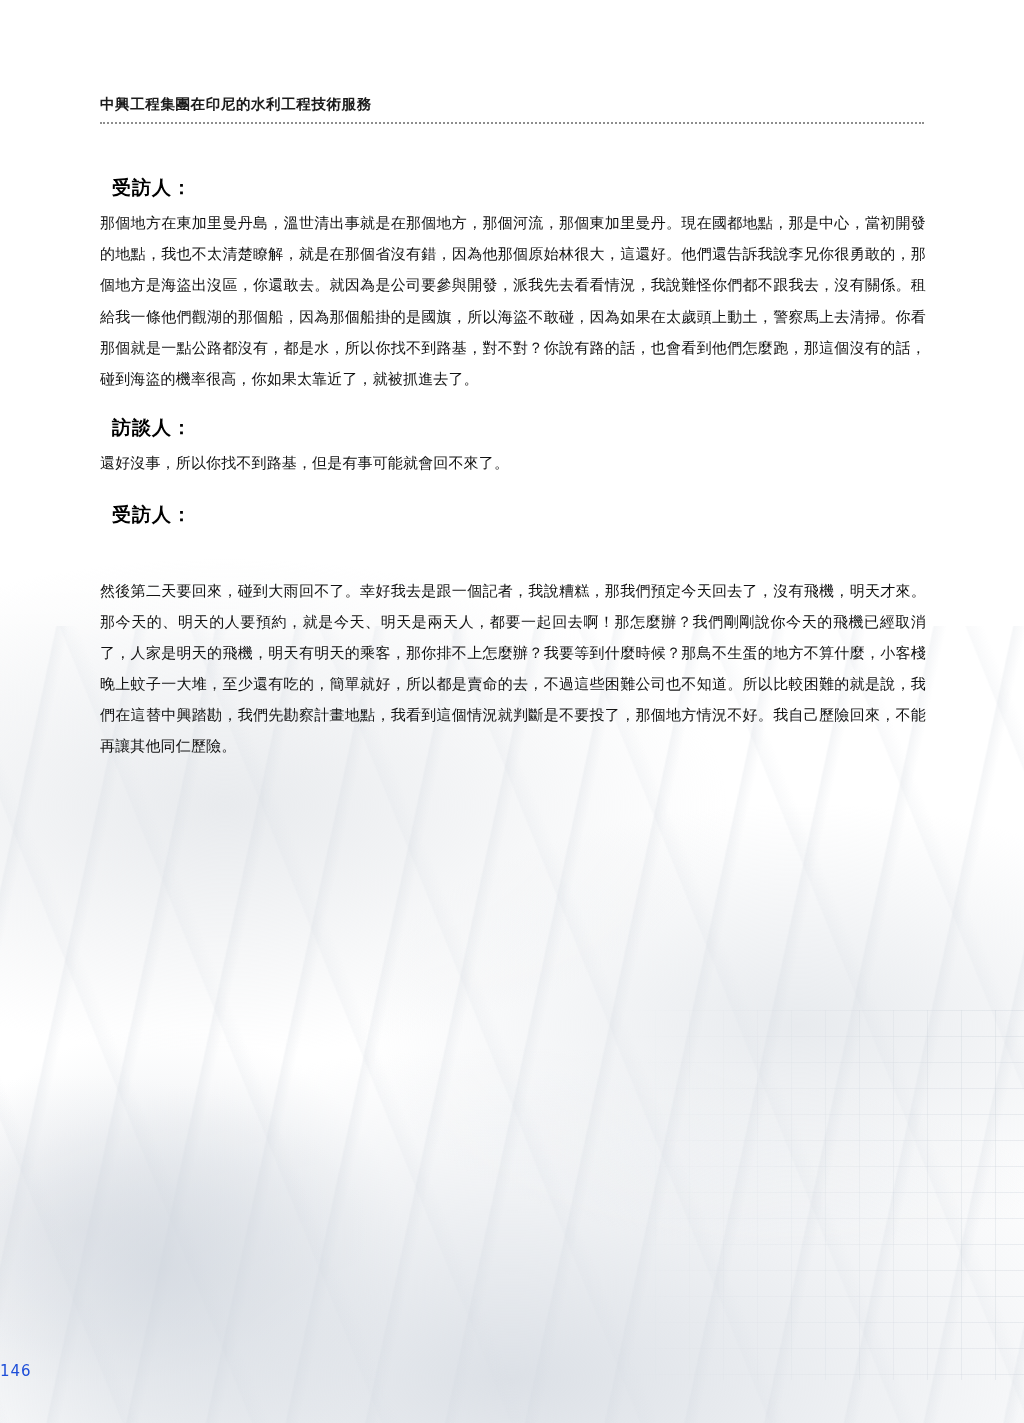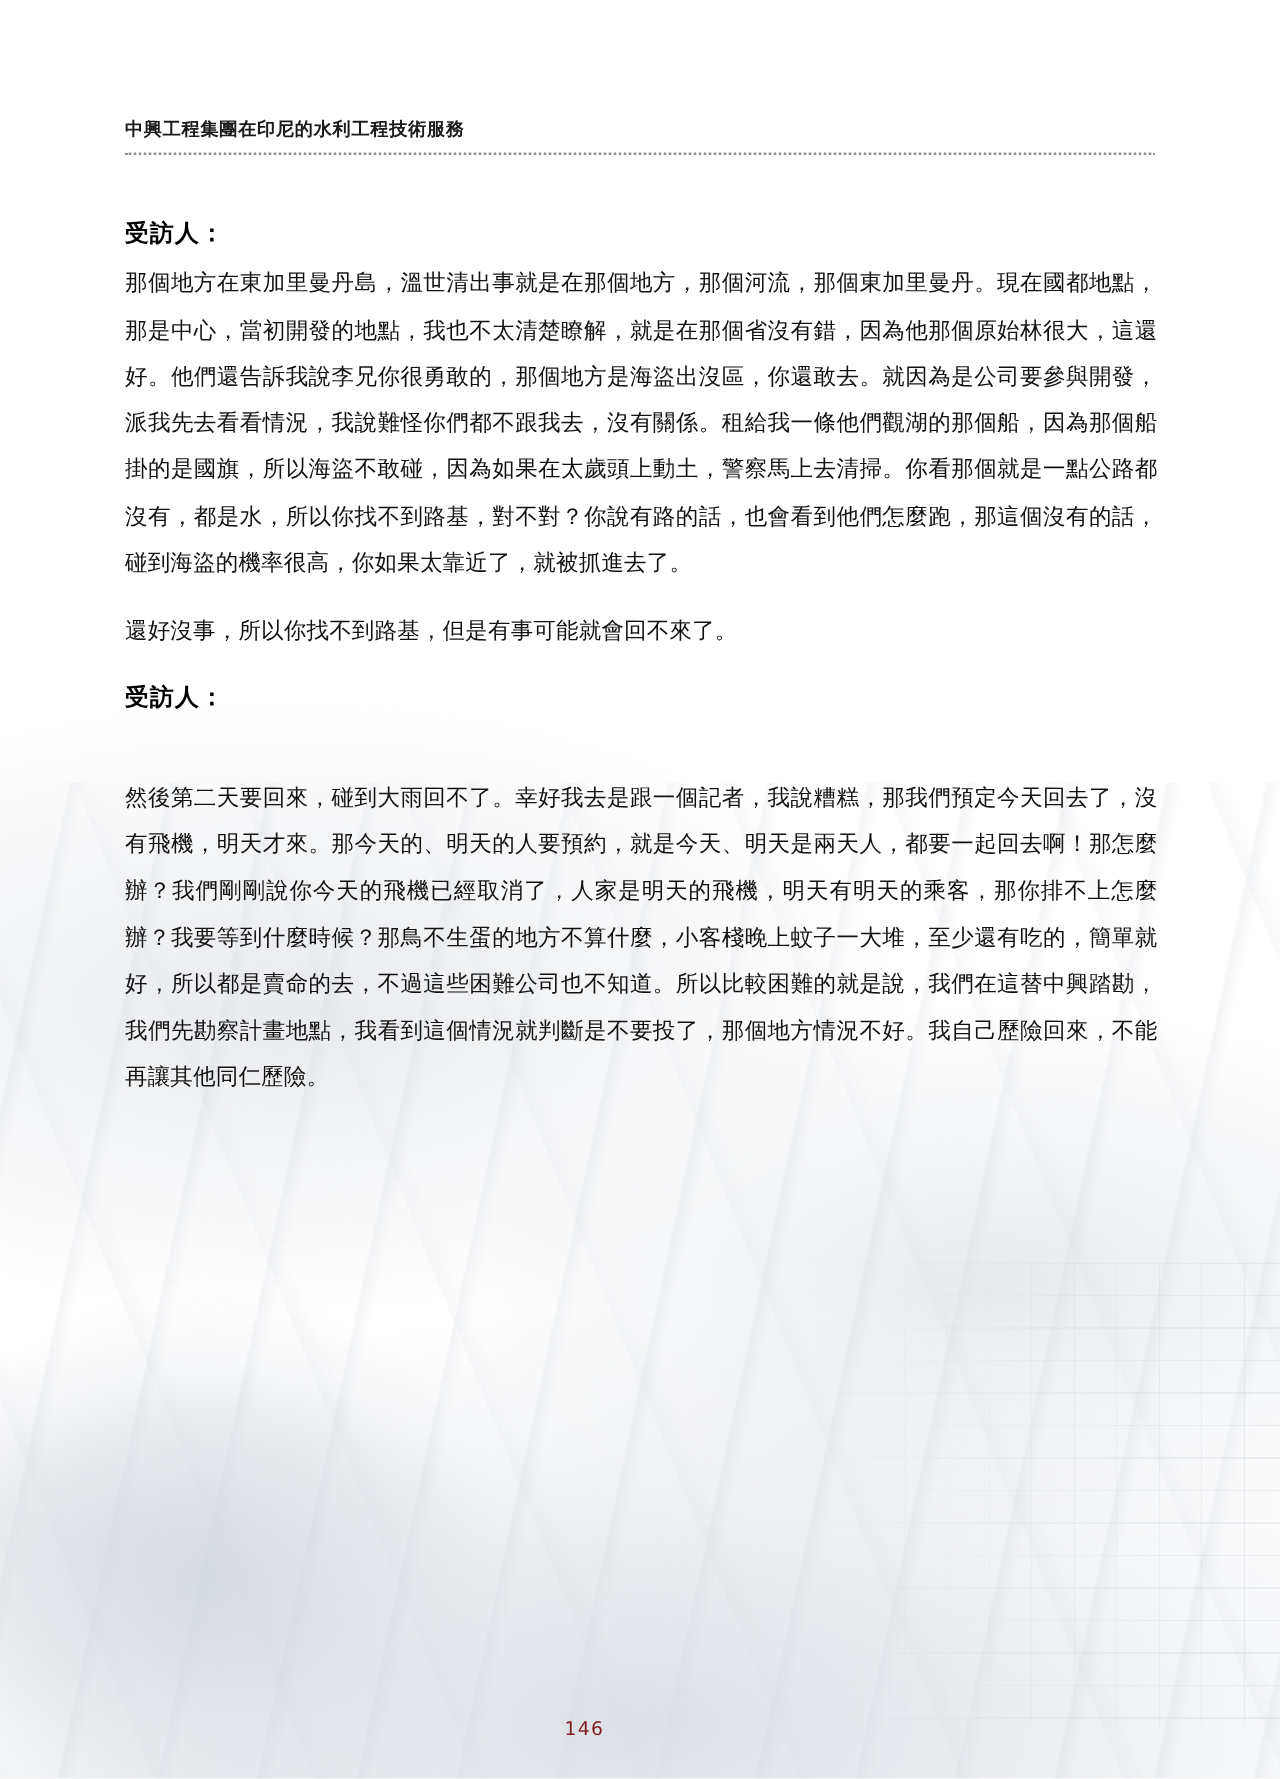--- a/index.html
+++ b/index.html
@@ -102,51 +102,50 @@
     left: 100px;
     top: 172px;
     width: 826px;
   }
 
   .speaker {
     font-size: 19px;
     font-weight: 700;
     color: #000;
     letter-spacing: 1px;
-    margin: 0 0 6px 0;
+    margin: 0 0 6px 12px;
     line-height: 1.6;
   }
   .speaker.gap {
     margin-top: 20px;
   }
 
   p.para {
     margin: 0 0 17px 0;
-    font-size: 18px;
+    font-size: 15px;
     line-height: 2.07;
     color: #111;
     text-align: justify;
     text-justify: inter-ideograph;
     letter-spacing: 0.15px;
   }
   p.para.tight {
     margin-bottom: 0;
     margin-top: 46px;
   }
 
   .folio {
     position: absolute;
     left: 0;
     right: 0;
     top: 1362px;
-    text-align: center;
+    text-align: left;
     font-size: 15px;
-    color: #7f1d1d;
+    color: #1d4ed8;
     letter-spacing: 1px;
-    margin-top: 12px;
   }
 </style>
 </head>
 <body>
 
 <div class="bg-layer bg-base"></div>
 <div class="bg-layer">
   <div class="bg-silk"></div>
   <div class="bg-silk2"></div>
   <div class="bg-grid"></div>
@@ -158,20 +157,21 @@
 
   <div class="running-head">中興工程集團在印尼的水利工程技術服務</div>
 
   <div class="body-col">
 
     <div class="speaker">受訪人：</div>
 
     <p class="para">那個地方在東加里曼丹島，溫世清出事就是在那個地方，那個河流，那個東加里曼丹。現在國都地點，那是中心，當初開發的地點，我也不太清楚瞭解，就是在那個省沒有錯，因為他那個原始林很大，這還好。他們還告訴我說李兄你很勇敢的，那個地方是海盜出沒區，你還敢去。就因為是公司要參與開發，派我先去看看情況，我說難怪你們都不跟我去，沒有關係。租給我一條他們觀湖的那個船，因為那個船掛的是國旗，所以海盜不敢碰，因為如果在太歲頭上動土，警察馬上去清掃。你看那個就是一點公路都沒有，都是水，所以你找不到路基，對不對？你說有路的話，也會看到他們怎麼跑，那這個沒有的話，碰到海盜的機率很高，你如果太靠近了，就被抓進去了。</p>
 
 
+    <div class="speaker">訪談人：</div>
 
     <p class="para">還好沒事，所以你找不到路基，但是有事可能就會回不來了。</p>
 
     <div class="speaker gap">受訪人：</div>
 
     <p class="para tight">然後第二天要回來，碰到大雨回不了。幸好我去是跟一個記者，我說糟糕，那我們預定今天回去了，沒有飛機，明天才來。那今天的、明天的人要預約，就是今天、明天是兩天人，都要一起回去啊！那怎麼辦？我們剛剛說你今天的飛機已經取消了，人家是明天的飛機，明天有明天的乘客，那你排不上怎麼辦？我要等到什麼時候？那鳥不生蛋的地方不算什麼，小客棧晚上蚊子一大堆，至少還有吃的，簡單就好，所以都是賣命的去，不過這些困難公司也不知道。所以比較困難的就是說，我們在這替中興踏勘，我們先勘察計畫地點，我看到這個情況就判斷是不要投了，那個地方情況不好。我自己歷險回來，不能再讓其他同仁歷險。</p>
 
   </div>
 
   <div class="folio">146</div>

